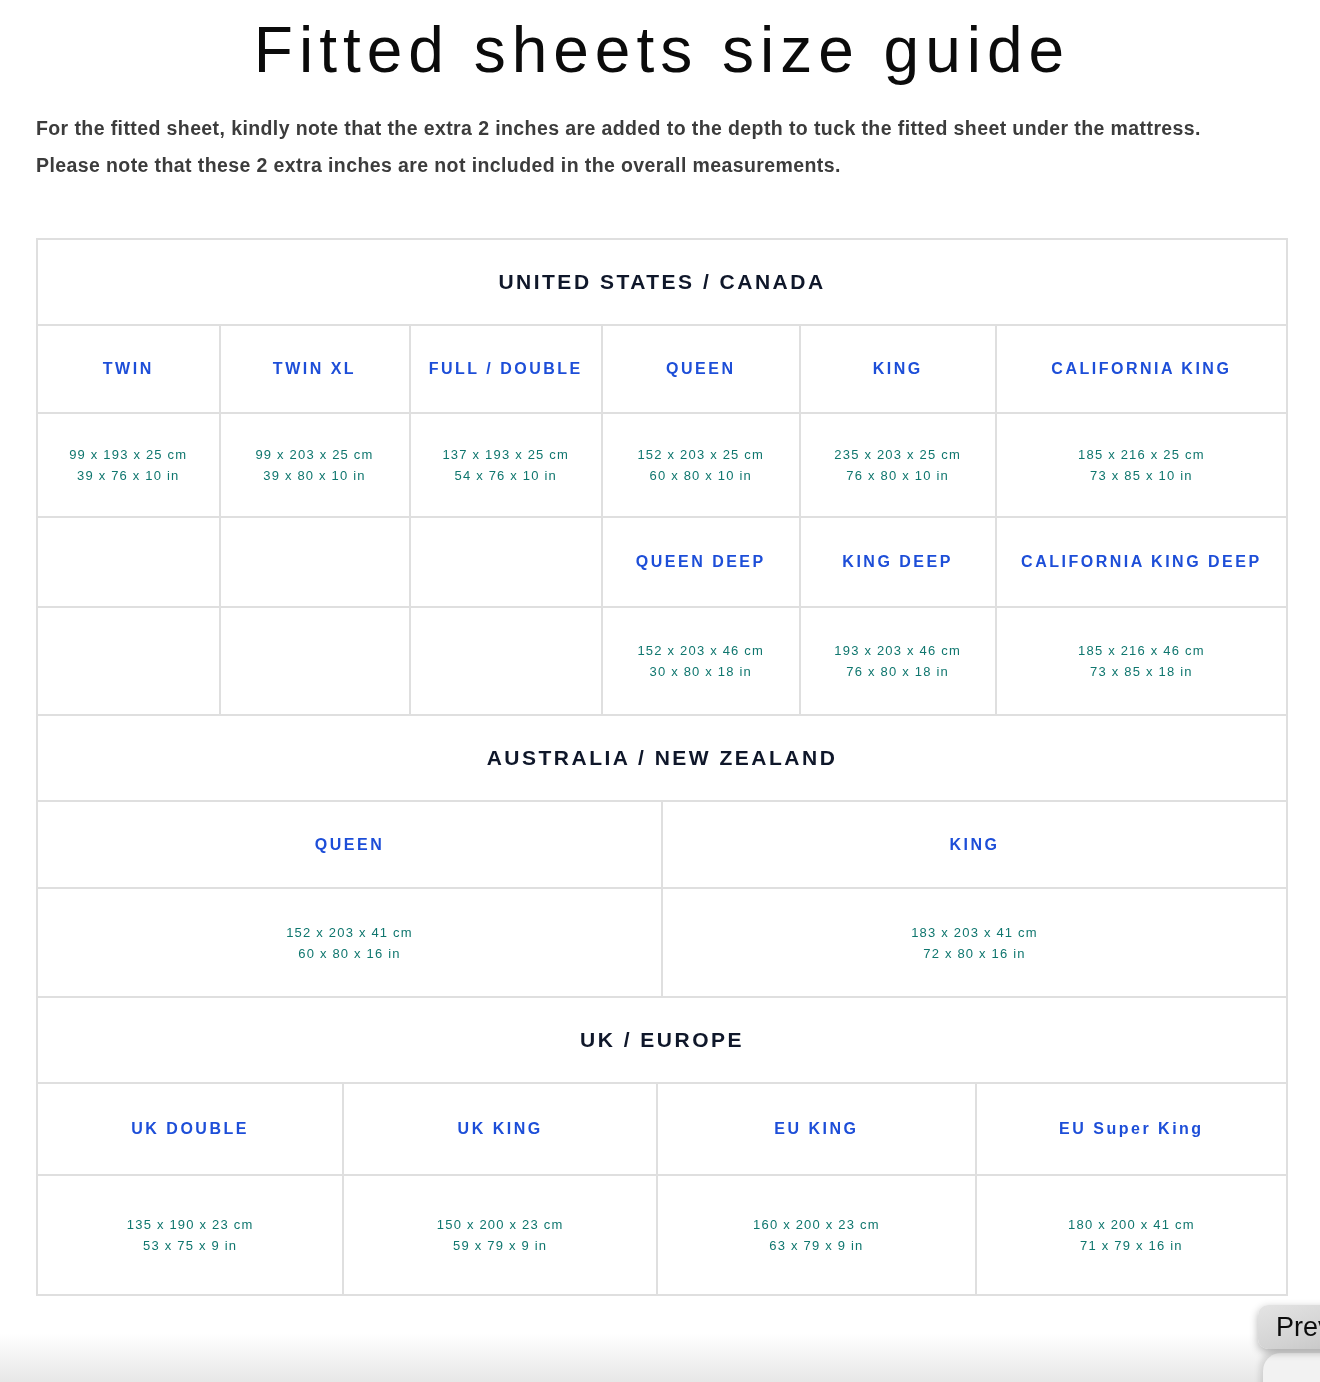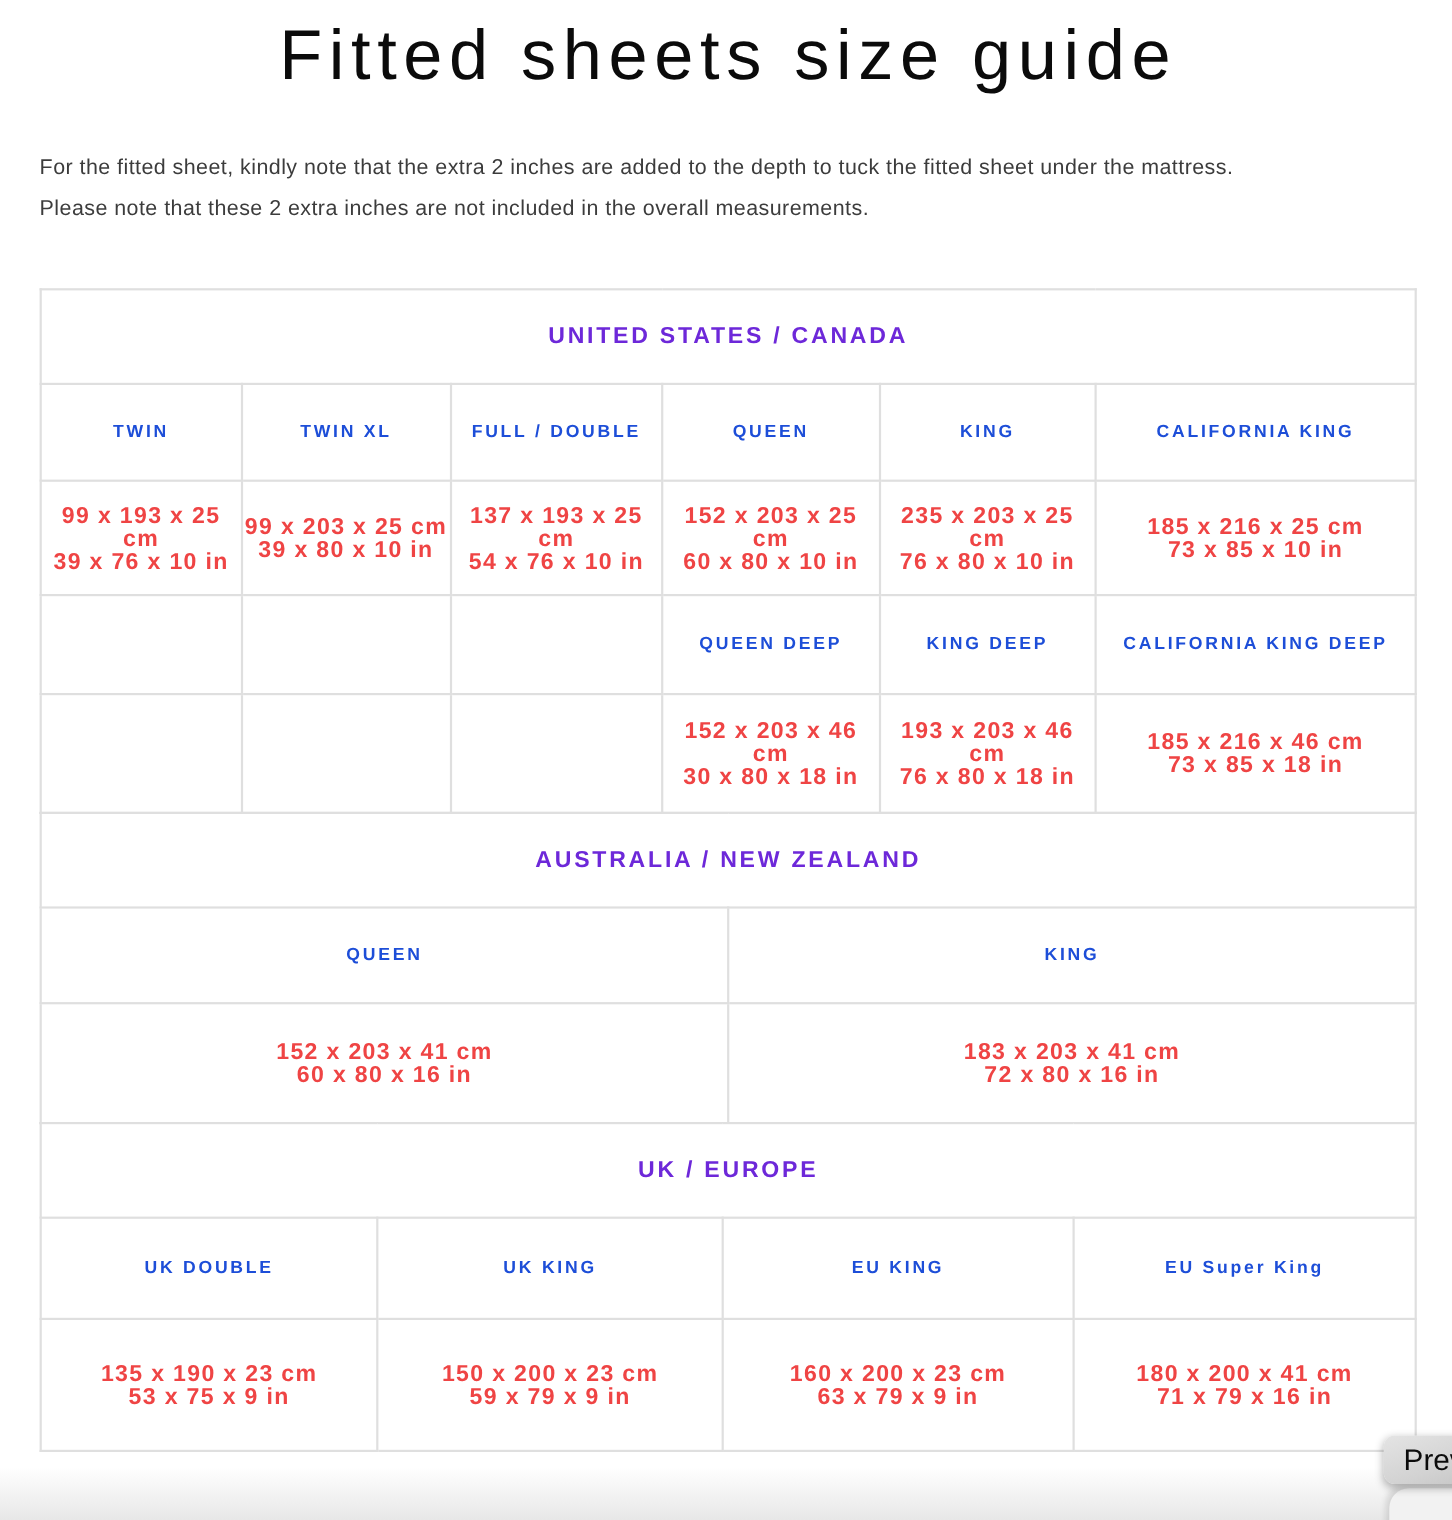--- a/index.html
+++ b/index.html
@@ -15,21 +15,21 @@
   .page-title {
     margin-top: 10px;
     text-align: center;
     font-size: 64px;
     font-weight: 400;
     letter-spacing: 6px;
     color: #0b0b0b;
     line-height: 1.25;
   }
 
-  .intro { margin-top: 44px; }
+  .intro { margin-top: 20px; font-weight: bold; }
   .intro-line {
     font-size: 19.5px;
     line-height: 37px;
     letter-spacing: 0.4px;
     color: #3c3c3c;
     white-space: nowrap;
   }
 
   .size-tables { margin-top: 54px; }
   table {
@@ -42,37 +42,36 @@
     border: 2px solid #dfdfdf;
     text-align: center;
     vertical-align: middle;
     background: #ffffff;
   }
   th.section-header {
     height: 86px;
     font-size: 21px;
     font-weight: 700;
     letter-spacing: 2.5px;
-    color: #6d28d9;
+    color: #0f172a;
   }
   th.col-header {
     height: 88px;
     font-size: 16px;
     font-weight: 700;
     letter-spacing: 2.5px;
     color: #1d4ed8;
   }
   tr.deep-header th.col-header { height: 90px; }
   td.size-cell {
     height: 104px;
-    font-size: 21px;
+    font-size: 13px;
     letter-spacing: 1.2px;
-    color: #ef4444;
+    color: #0f766e;
     line-height: 21px;
-    font-weight: bold;
   }
   tr.deep-data td.size-cell { height: 108px; }
   .au-table th.col-header { height: 87px; }
   .au-table td.size-cell { height: 109px; }
   .uk-table th.col-header { height: 92px; }
   .uk-table td.size-cell { height: 120px; }
 
   .bottom-fade {
     position: absolute;
     left: 0; right: 0; bottom: 0;

